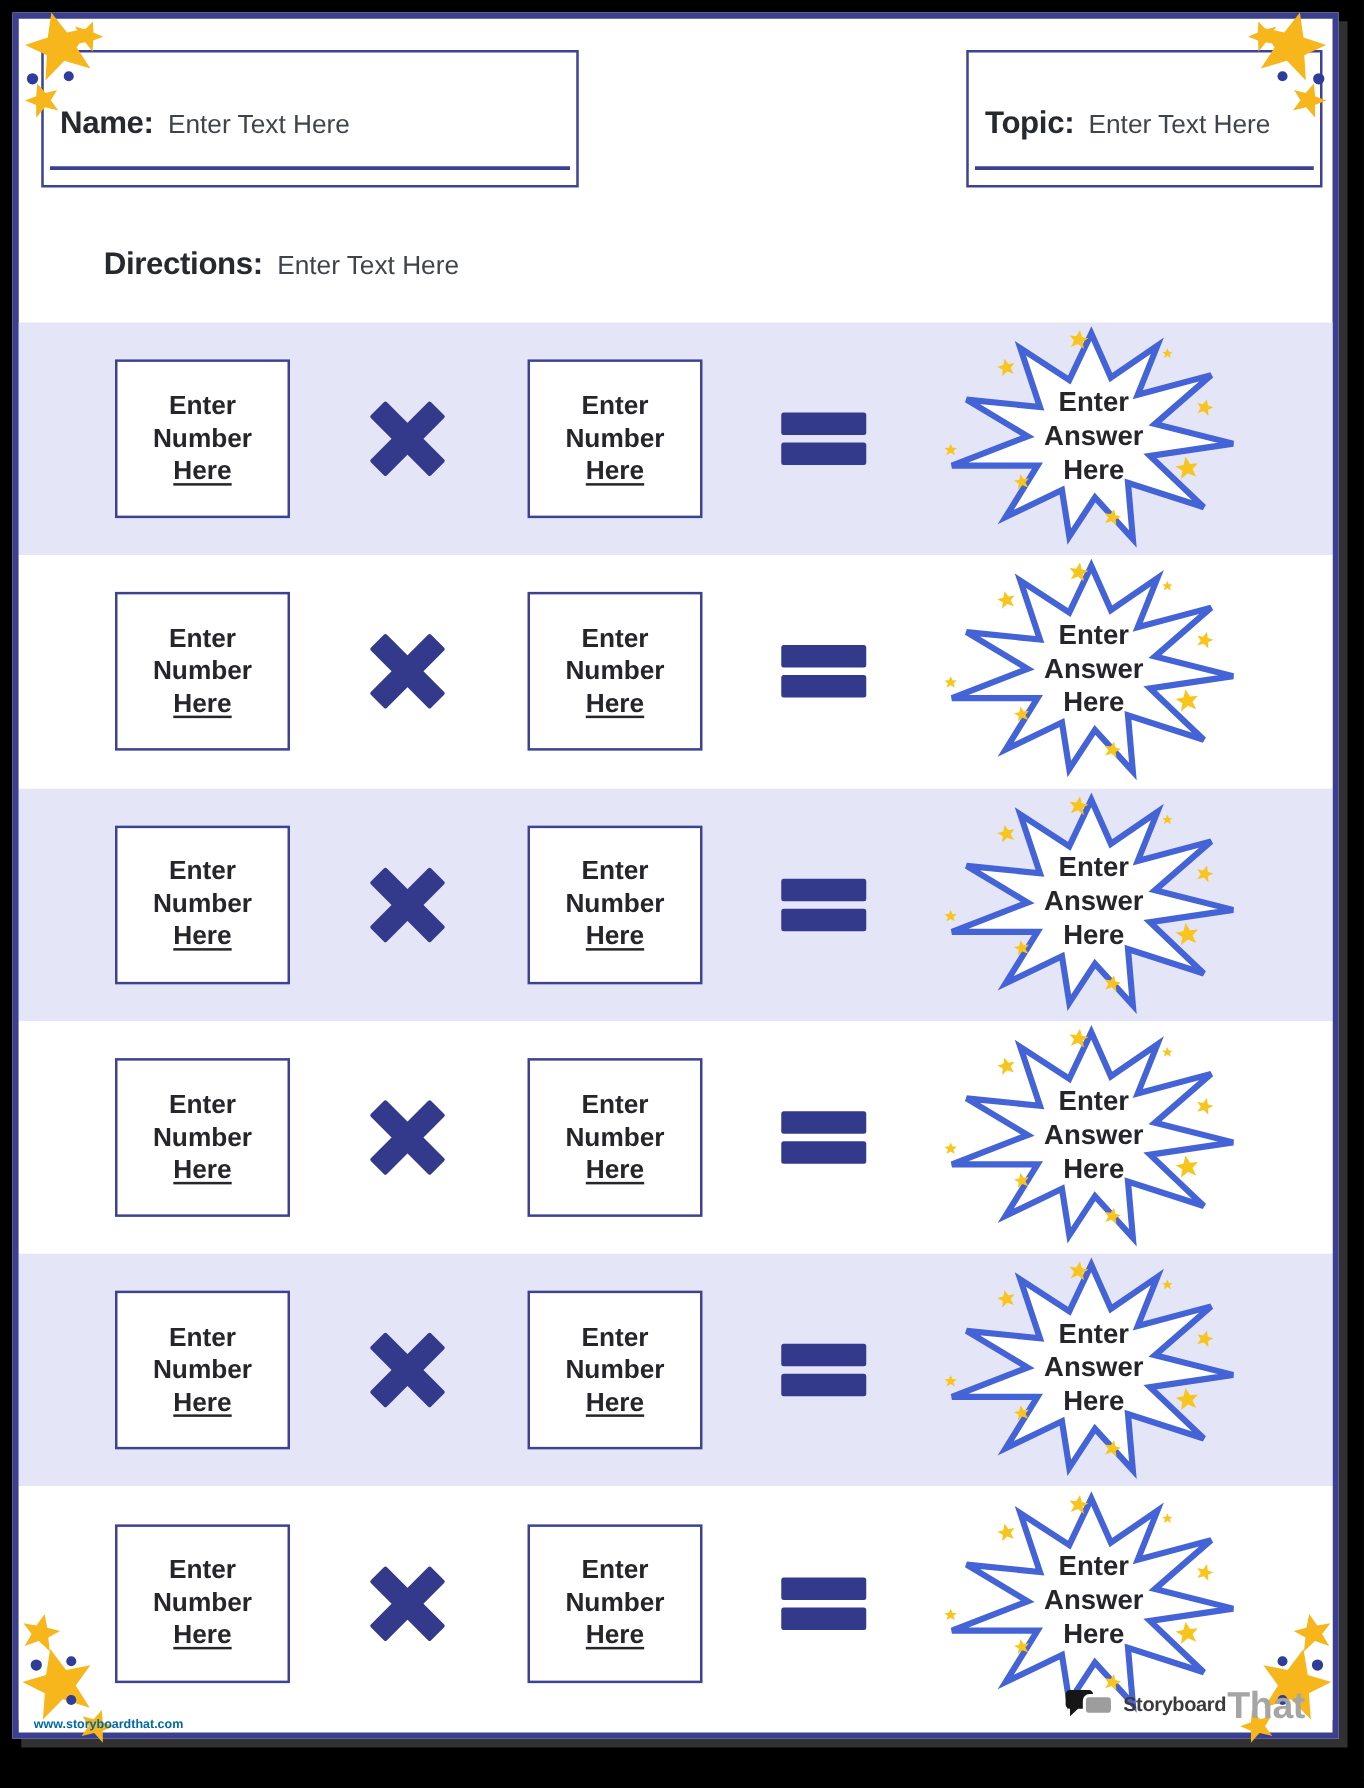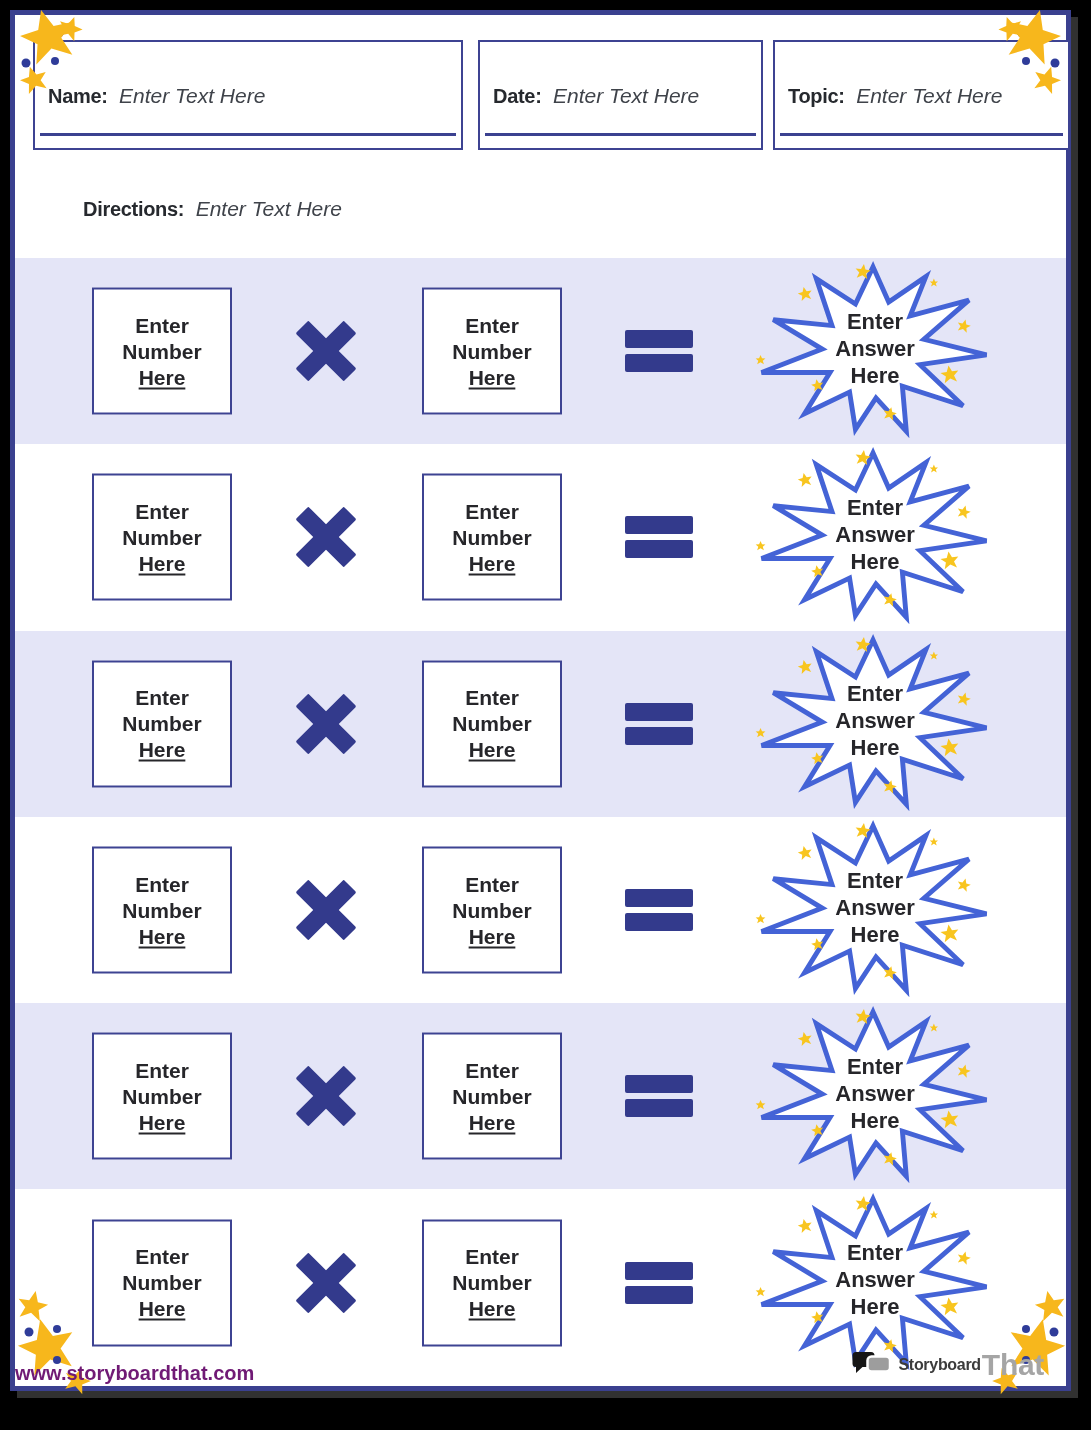--- a/index.html
+++ b/index.html
@@ -4,24 +4,24 @@
 <style>
   html,body{margin:0;padding:0;background:#000;}
   body{font-family:"Liberation Sans",sans-serif;}
   .canvas{position:relative;width:1091px;height:1430px;background:#000;overflow:hidden;}
   .sheet{position:absolute;left:10px;top:10px;width:1051px;height:1371px;background:#fff;
          border:5px solid #3a408f;box-shadow:7px 7px 0 rgba(90,90,90,.55);}
   
   .field-box{position:absolute;top:25px;height:106px;background:#fff;border:2px solid #3d4392;}
   .field-box.name{left:18px;width:426px;}
   .field-box.date{left:463px;width:281px;}
-  .field-box.topic{left:758px;width:281px;padding-left:12px;}
+  .field-box.topic{left:758px;width:281px;}
   .field-text{position:absolute;left:13px;right:8px;top:42px;white-space:nowrap;overflow:hidden;}
-  .field-label{font-weight:bold;font-size:20px;color:#26292e;letter-spacing:-0.3px;}
-  .field-value{font-size:21px;color:#3f434a;margin-left:7px;font-style:italic;}
+  .field-label{font-weight:bold;font-size:25px;color:#26292e;letter-spacing:-0.3px;}
+  .field-value{font-size:21px;color:#3f434a;margin-left:7px;}
   .field-underline{position:absolute;left:5px;right:5px;bottom:12px;height:3px;background:#3b4190;}
   
   .directions{position:absolute;left:37px;top:182px;white-space:nowrap;margin-left:31px;}
   .directions .field-value{font-size:21px;}
   
   .rows{position:absolute;left:0;top:243px;width:100%;}
   .row{position:relative;height:186.3px;background:#fff;padding-left:18px;}
   .row.stripe{background:#e4e5f7;}
   .num-box{position:absolute;top:50%;transform:translateY(-50%);width:136px;height:123px;
            background:#fff;border:2px solid #3d4392;display:flex;flex-direction:column;
@@ -39,21 +39,21 @@
   .answer-text{position:absolute;inset:0;display:flex;flex-direction:column;align-items:center;
                justify-content:center;padding-bottom:6px;text-align:center;
                font-weight:bold;font-size:22px;line-height:27px;color:#26262a;}
   
   .cluster{position:absolute;z-index:4;pointer-events:none;}
   .cluster.tl{left:-8px;top:-10px;}
   .cluster.tr{right:-8px;top:-10px;}
   .cluster.bl{left:-8px;bottom:-14px;}
   .cluster.br{right:-10px;bottom:-14px;}
   
-  .footer-site{position:absolute;left:0;bottom:1px;z-index:5;font-size:20px;font-weight:bold;color:#701a75;}
+  .footer-site{position:absolute;left:12px;bottom:1px;z-index:5;font-size:10px;font-weight:bold;color:#0369a1;}
   .logo{position:absolute;right:22px;bottom:4px;z-index:5;display:flex;align-items:center;gap:7px;}
   .logo-primary{font-size:16px;font-weight:bold;color:#3b3b3b;letter-spacing:-0.3px;}
   .logo-secondary{font-size:30px;font-weight:bold;color:#a5a5a5;letter-spacing:-0.3px;}
   .defs-holder{position:absolute;width:0;height:0;overflow:hidden;}
 </style>
 </head>
 <body>
 
 <div class="canvas">
   <div class="sheet">
@@ -91,27 +91,20 @@
       </defs>
     </svg>
 
     <div class="field-box name">
       <div class="field-text">
         <span class="field-label">Name:</span>
         <span class="field-value">Enter Text Here</span>
       </div>
       <div class="field-underline"></div>
     </div>
-    <div class="field-box date">
-      <div class="field-text">
-        <span class="field-label">Date:</span>
-        <span class="field-value">Enter Text Here</span>
-      </div>
-      <div class="field-underline"></div>
-    </div>
     <div class="field-box topic">
       <div class="field-text">
         <span class="field-label">Topic:</span>
         <span class="field-value">Enter Text Here</span>
       </div>
       <div class="field-underline"></div>
     </div>
 
     <div class="directions">
       <span class="field-label">Directions:</span>

